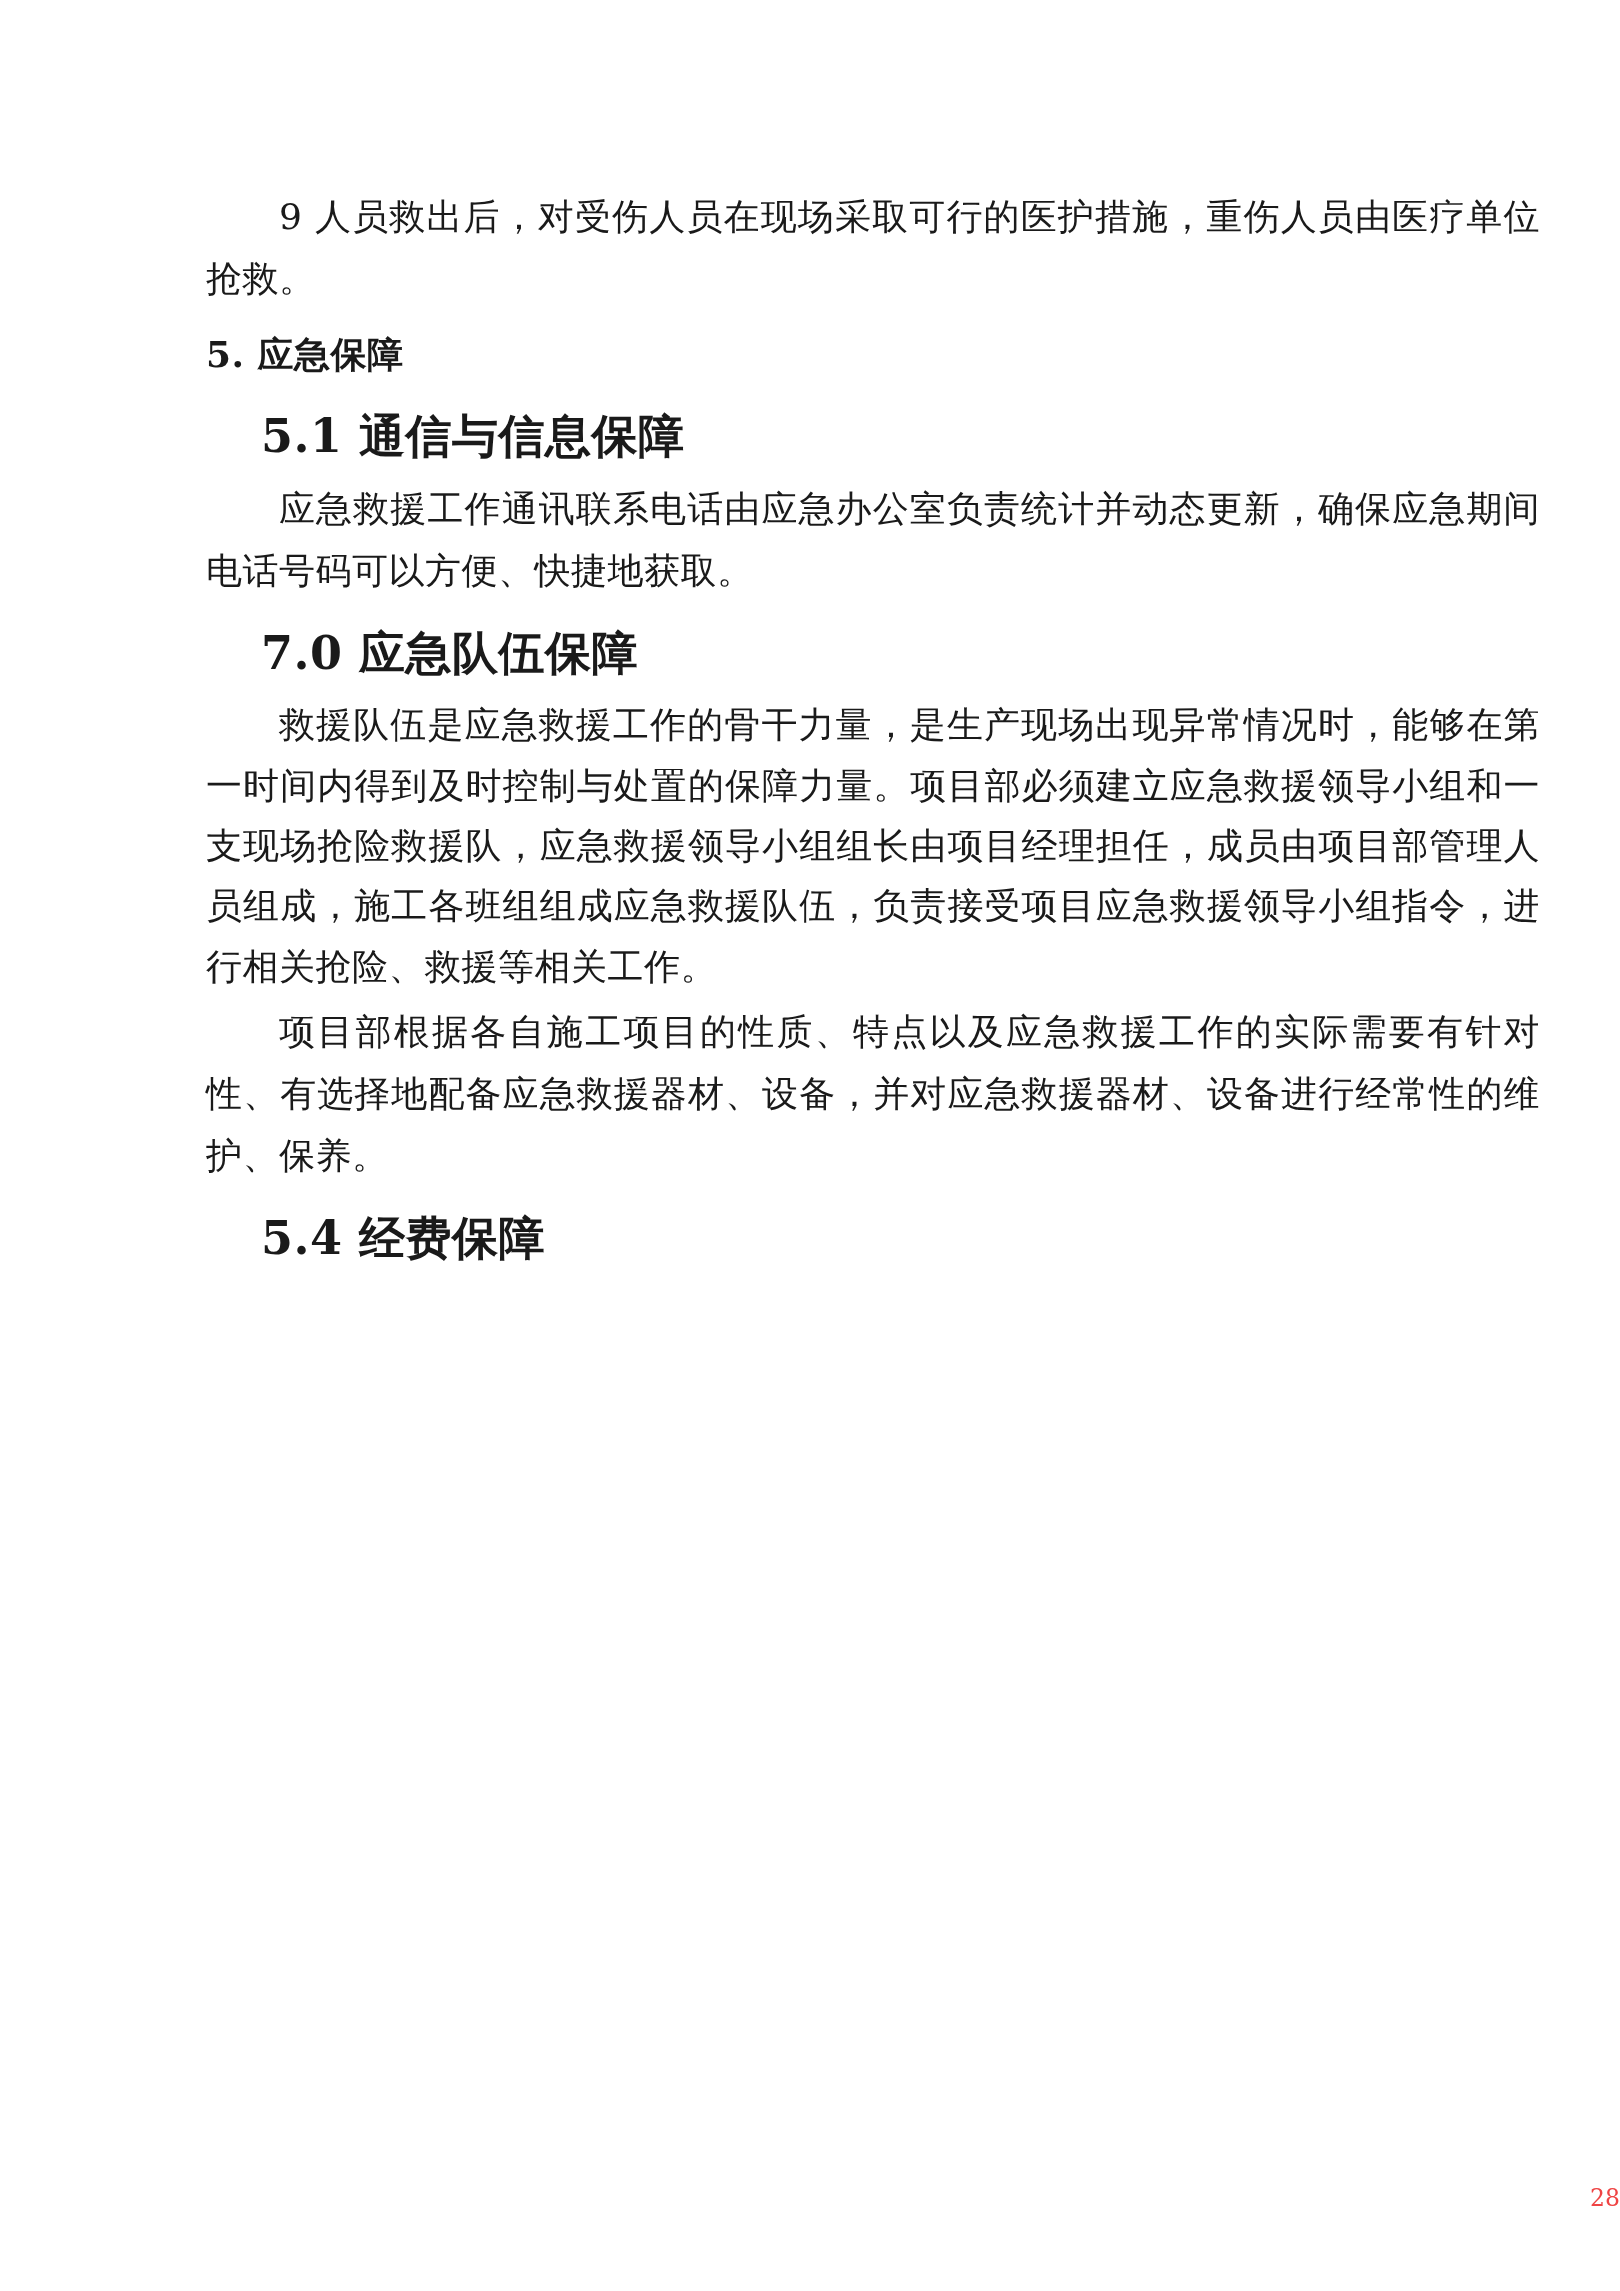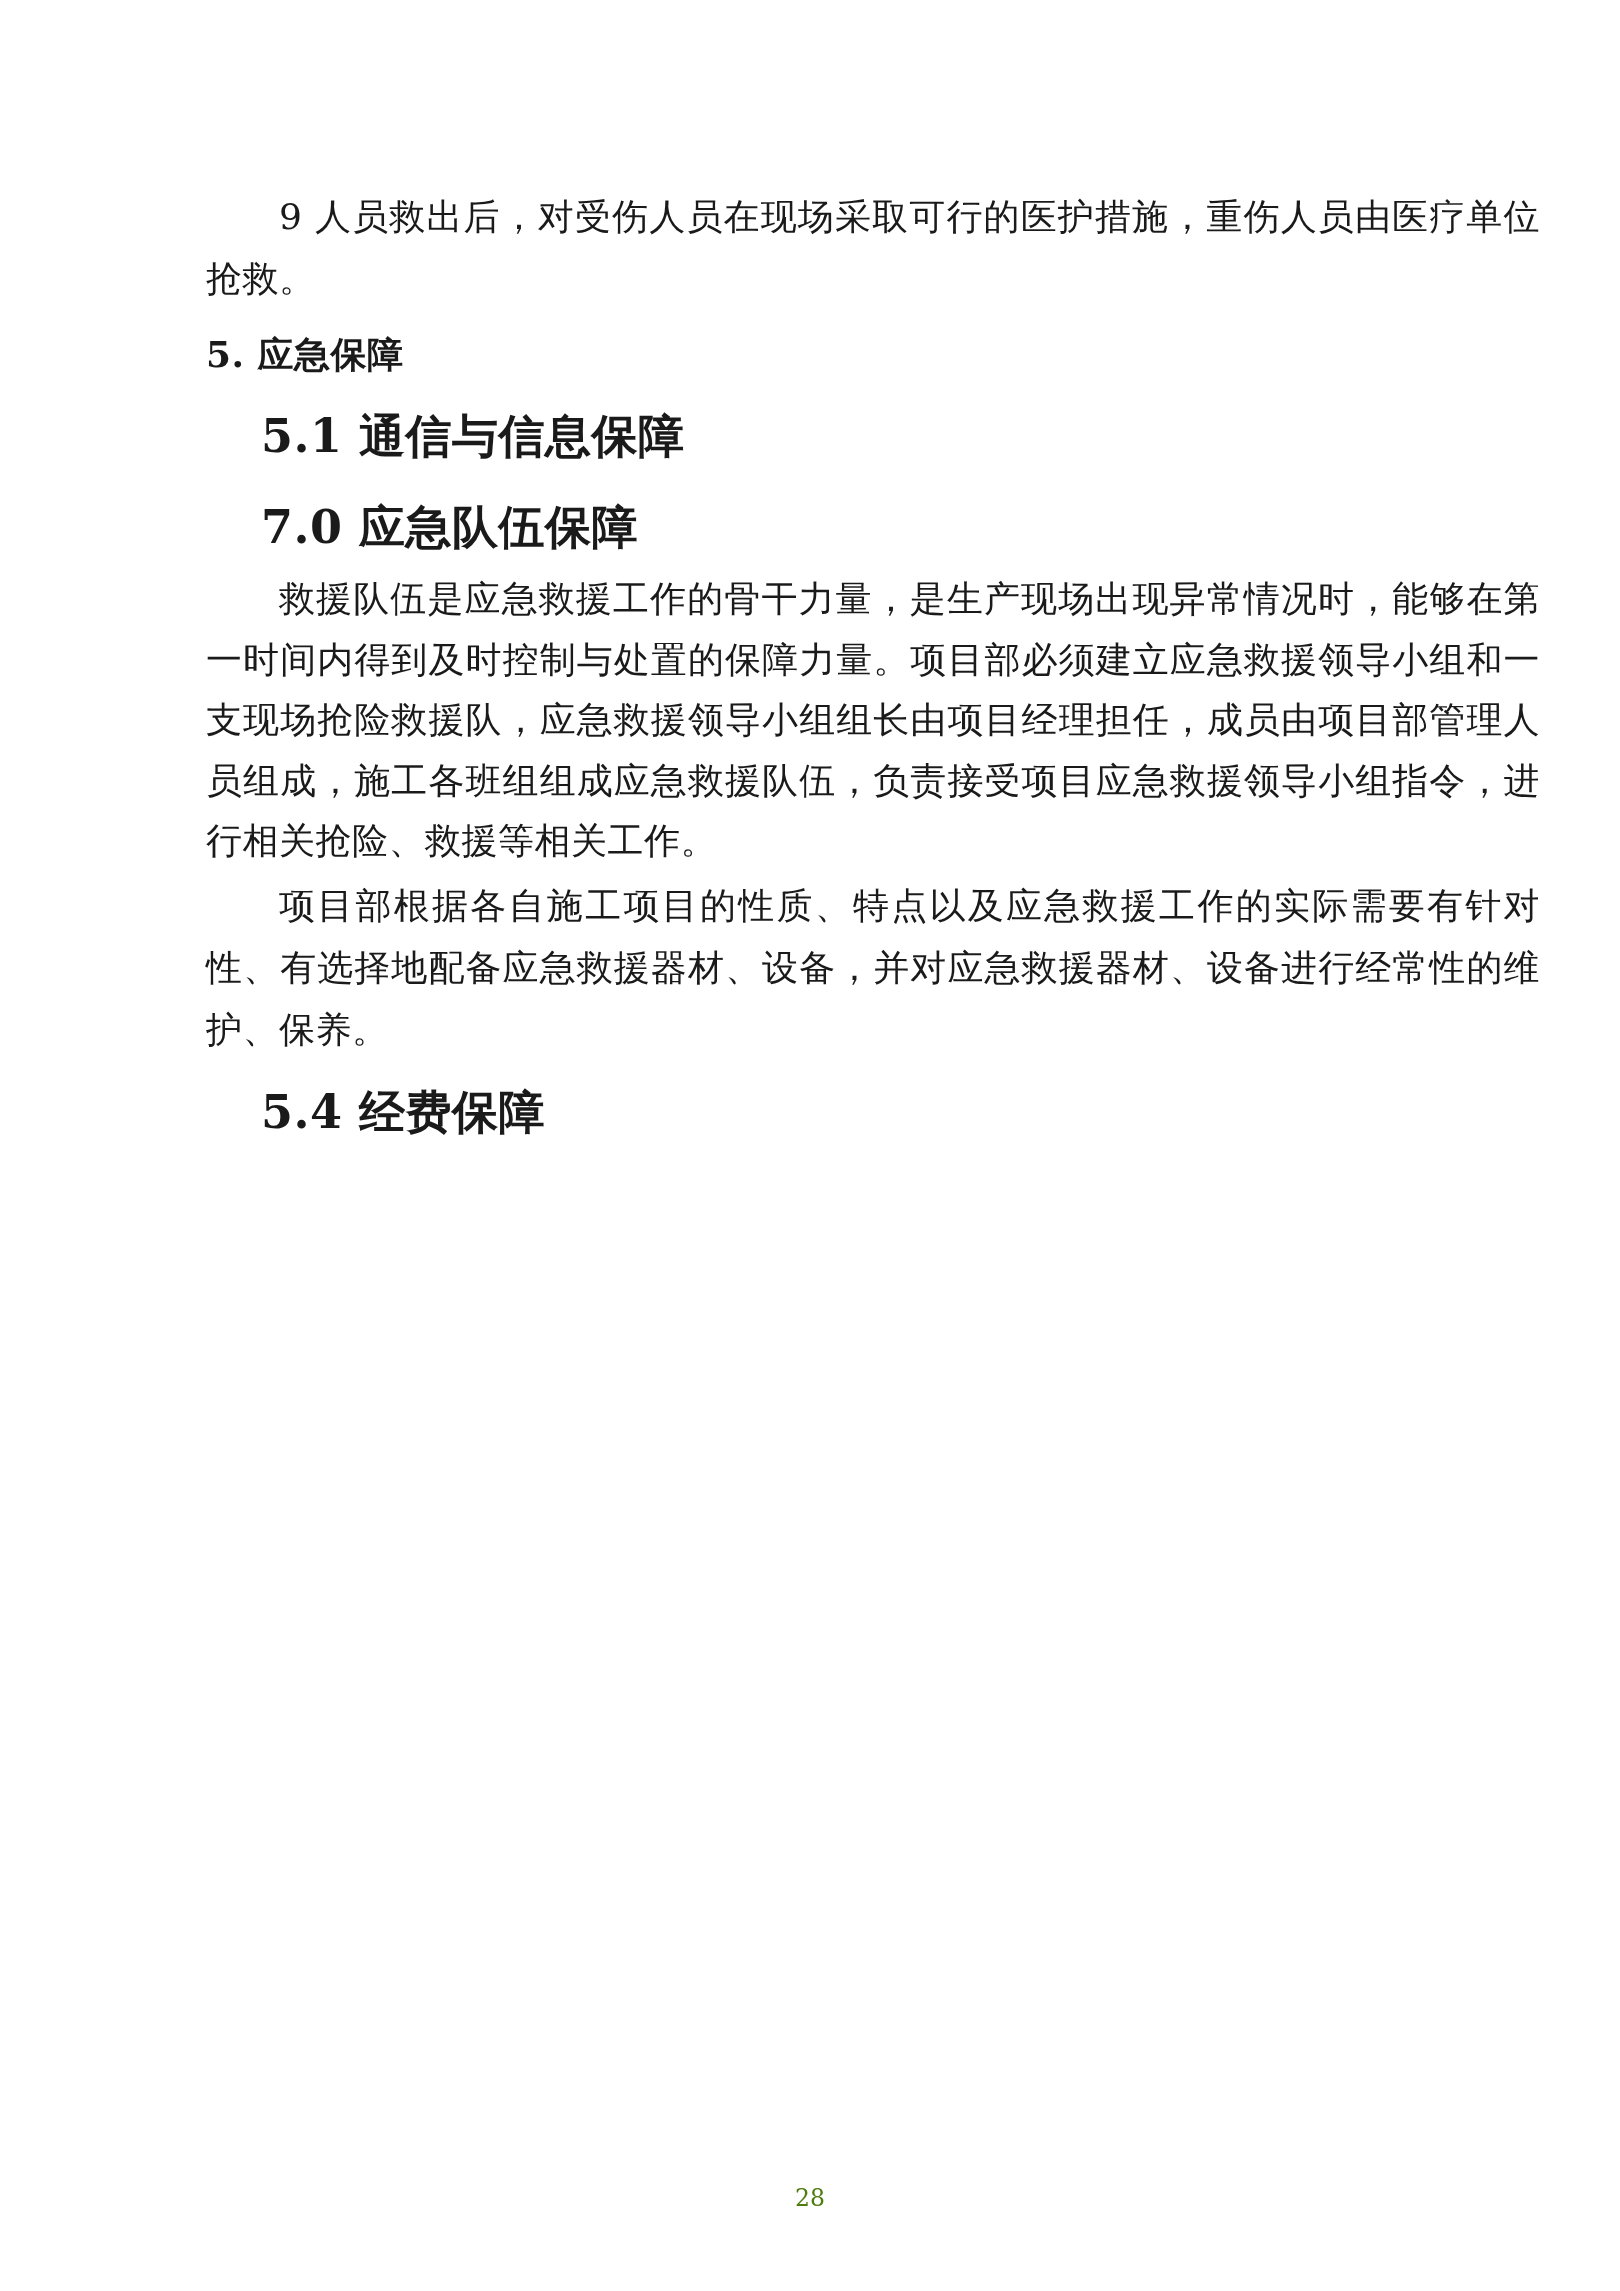--- a/index.html
+++ b/index.html
@@ -48,38 +48,39 @@
     letter-spacing: 0.5px;
   }
   .para-tight {
     line-height: 1.68;
   }
   .page-number {
     position: absolute;
     left: 0;
     right: 0;
     bottom: 80px;
-    text-align: center;
+    text-align: right;
     font-size: 23.5px;
-    color: #4d7c0f;
+    color: #ef4444;
     font-family: "DejaVu Serif", "Liberation Serif", serif;
   }
 </style>
 </head>
 <body>
 
 <div class="page">
 
   <p class="para">9 人员救出后，对受伤人员在现场采取可行的医护措施，重伤人员由医疗单位抢救。</p>
 
 
   <h2 class="heading1">5. 应急保障</h2>
 
   <h3 class="heading2">5.1 通信与信息保障</h3>
 
+  <p class="para">应急救援工作通讯联系电话由应急办公室负责统计并动态更新，确保应急期间电话号码可以方便、快捷地获取。</p>
 
   <h3 class="heading2">7.0 应急队伍保障</h3>
 
   <p class="para para-tight">救援队伍是应急救援工作的骨干力量，是生产现场出现异常情况时，能够在第一时间内得到及时控制与处置的保障力量。项目部必须建立应急救援领导小组和一支现场抢险救援队，应急救援领导小组组长由项目经理担任，成员由项目部管理人员组成，施工各班组组成应急救援队伍，负责接受项目应急救援领导小组指令，进行相关抢险、救援等相关工作。</p>
 
 
   <p class="para">项目部根据各自施工项目的性质、特点以及应急救援工作的实际需要有针对性、有选择地配备应急救援器材、设备，并对应急救援器材、设备进行经常性的维护、保养。</p>
 
   <h3 class="heading2">5.4 经费保障</h3>
 

